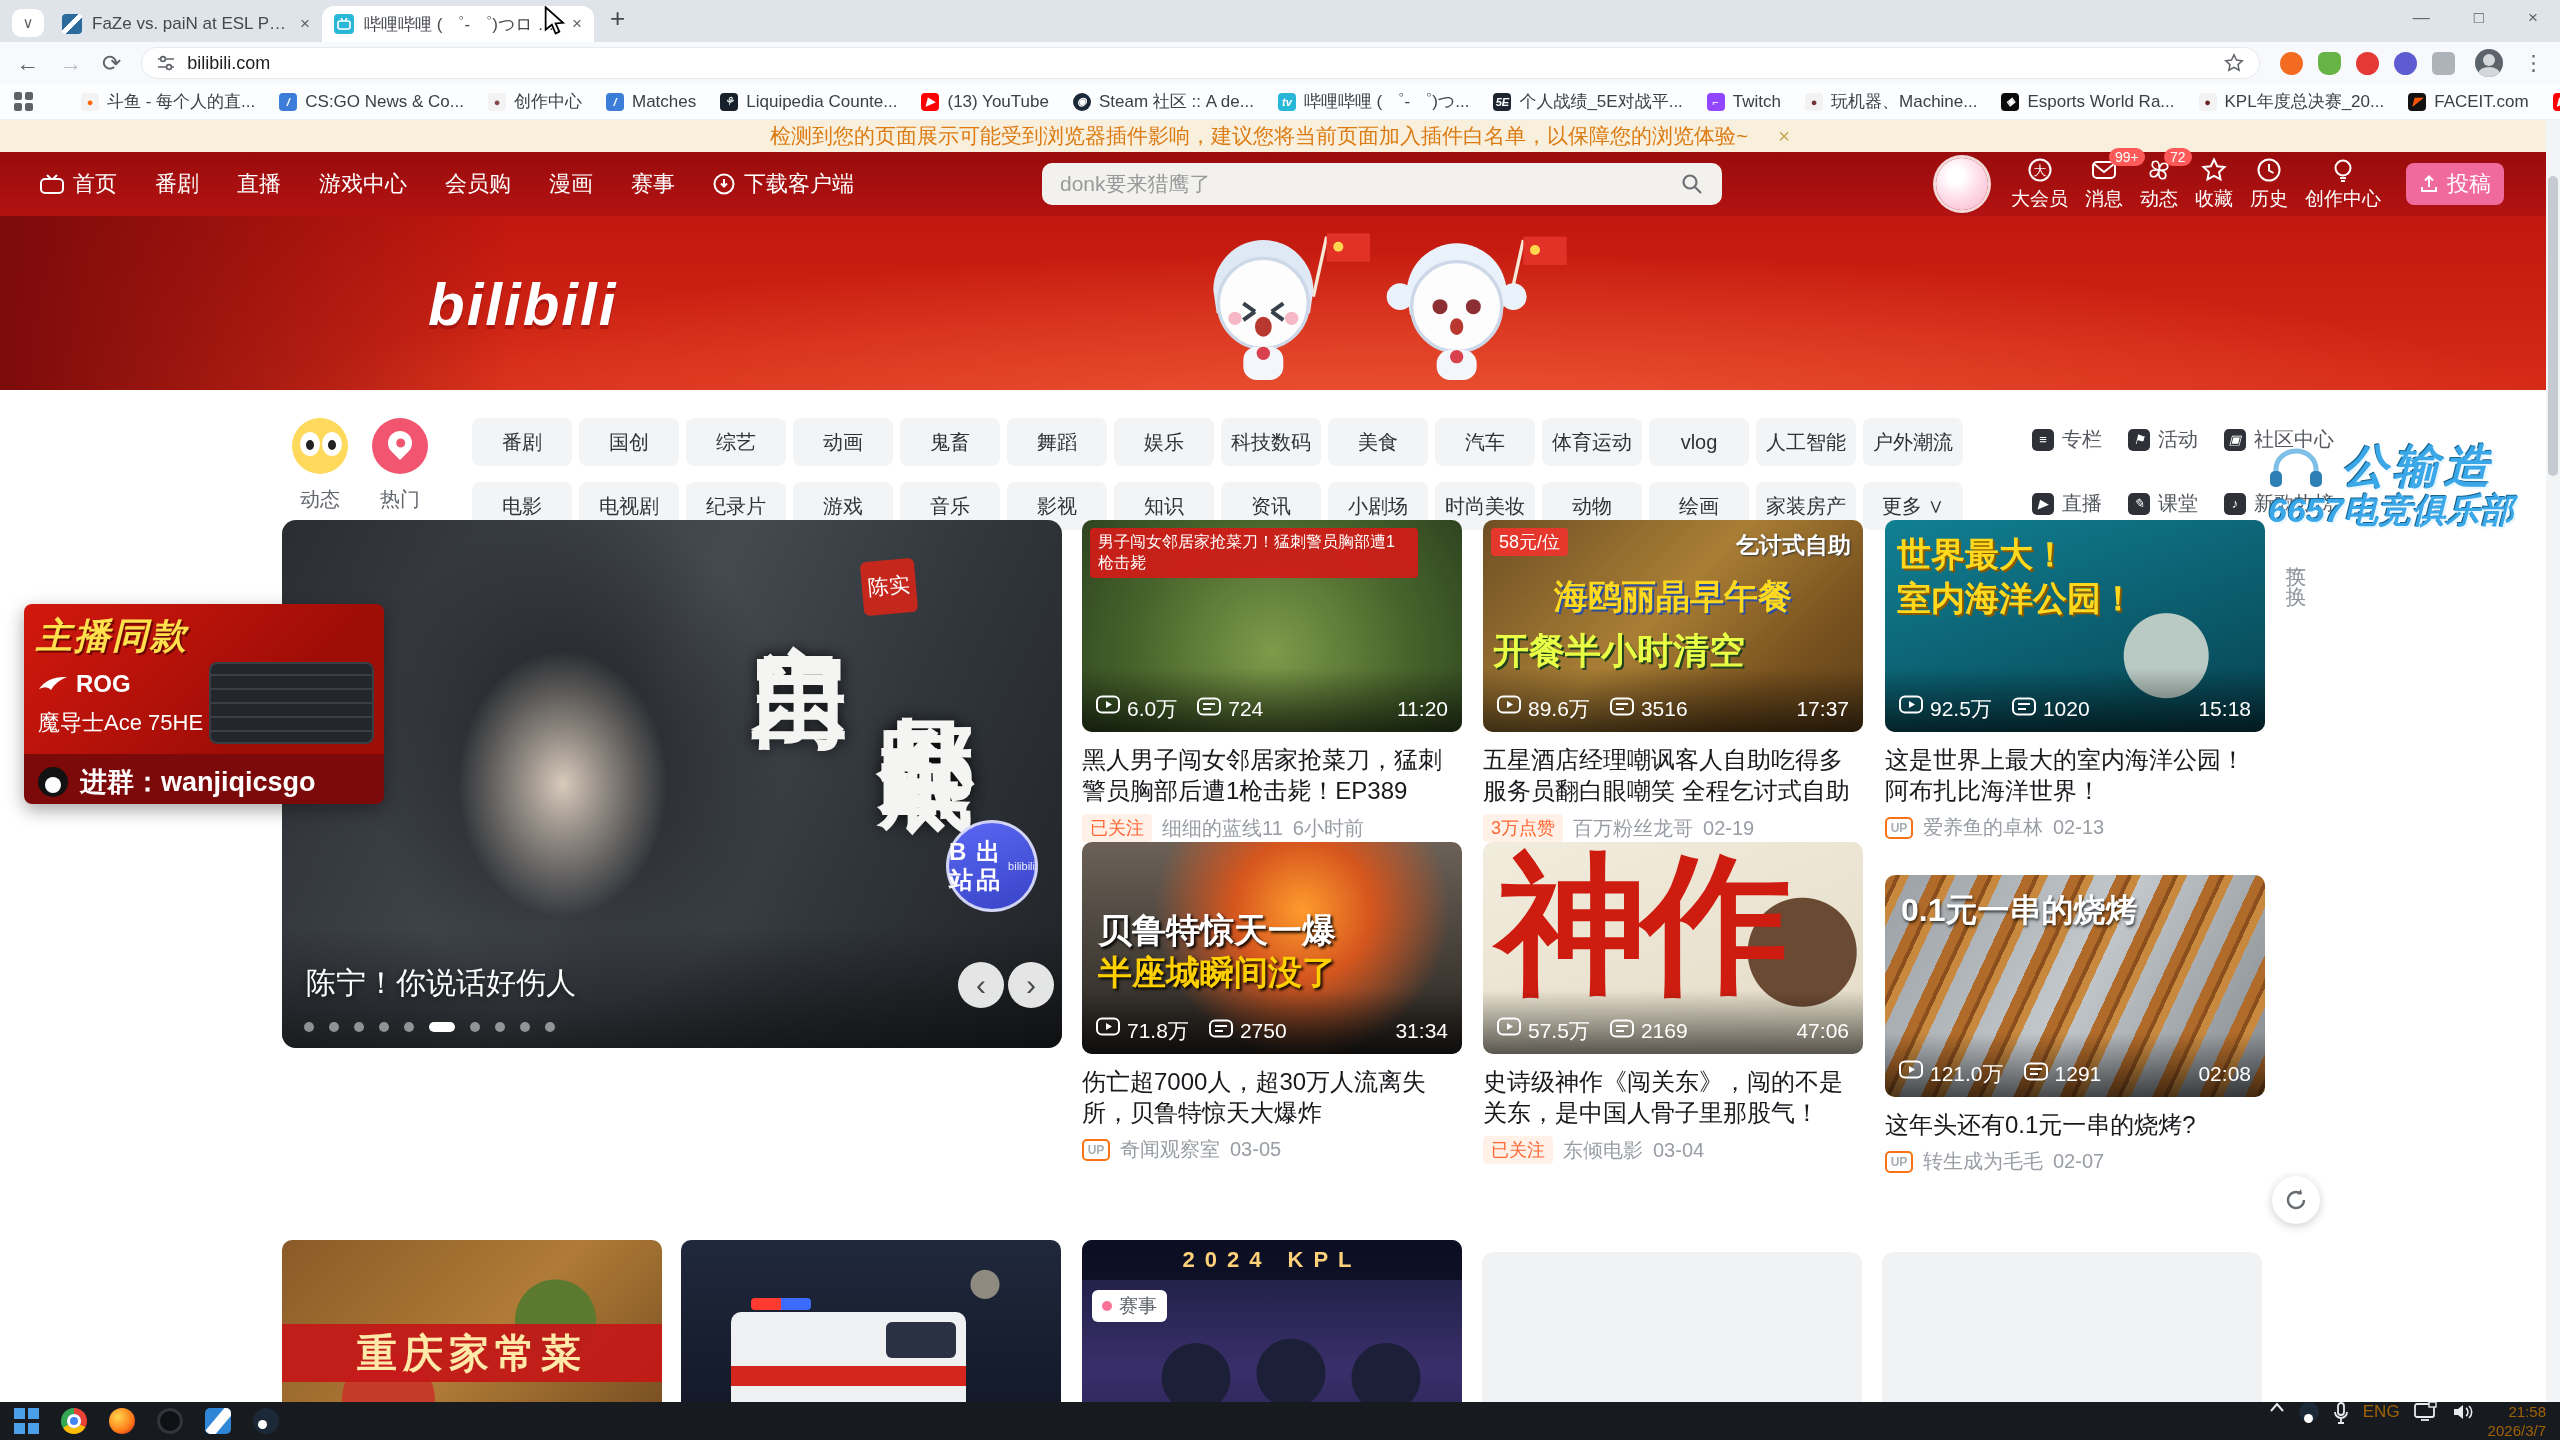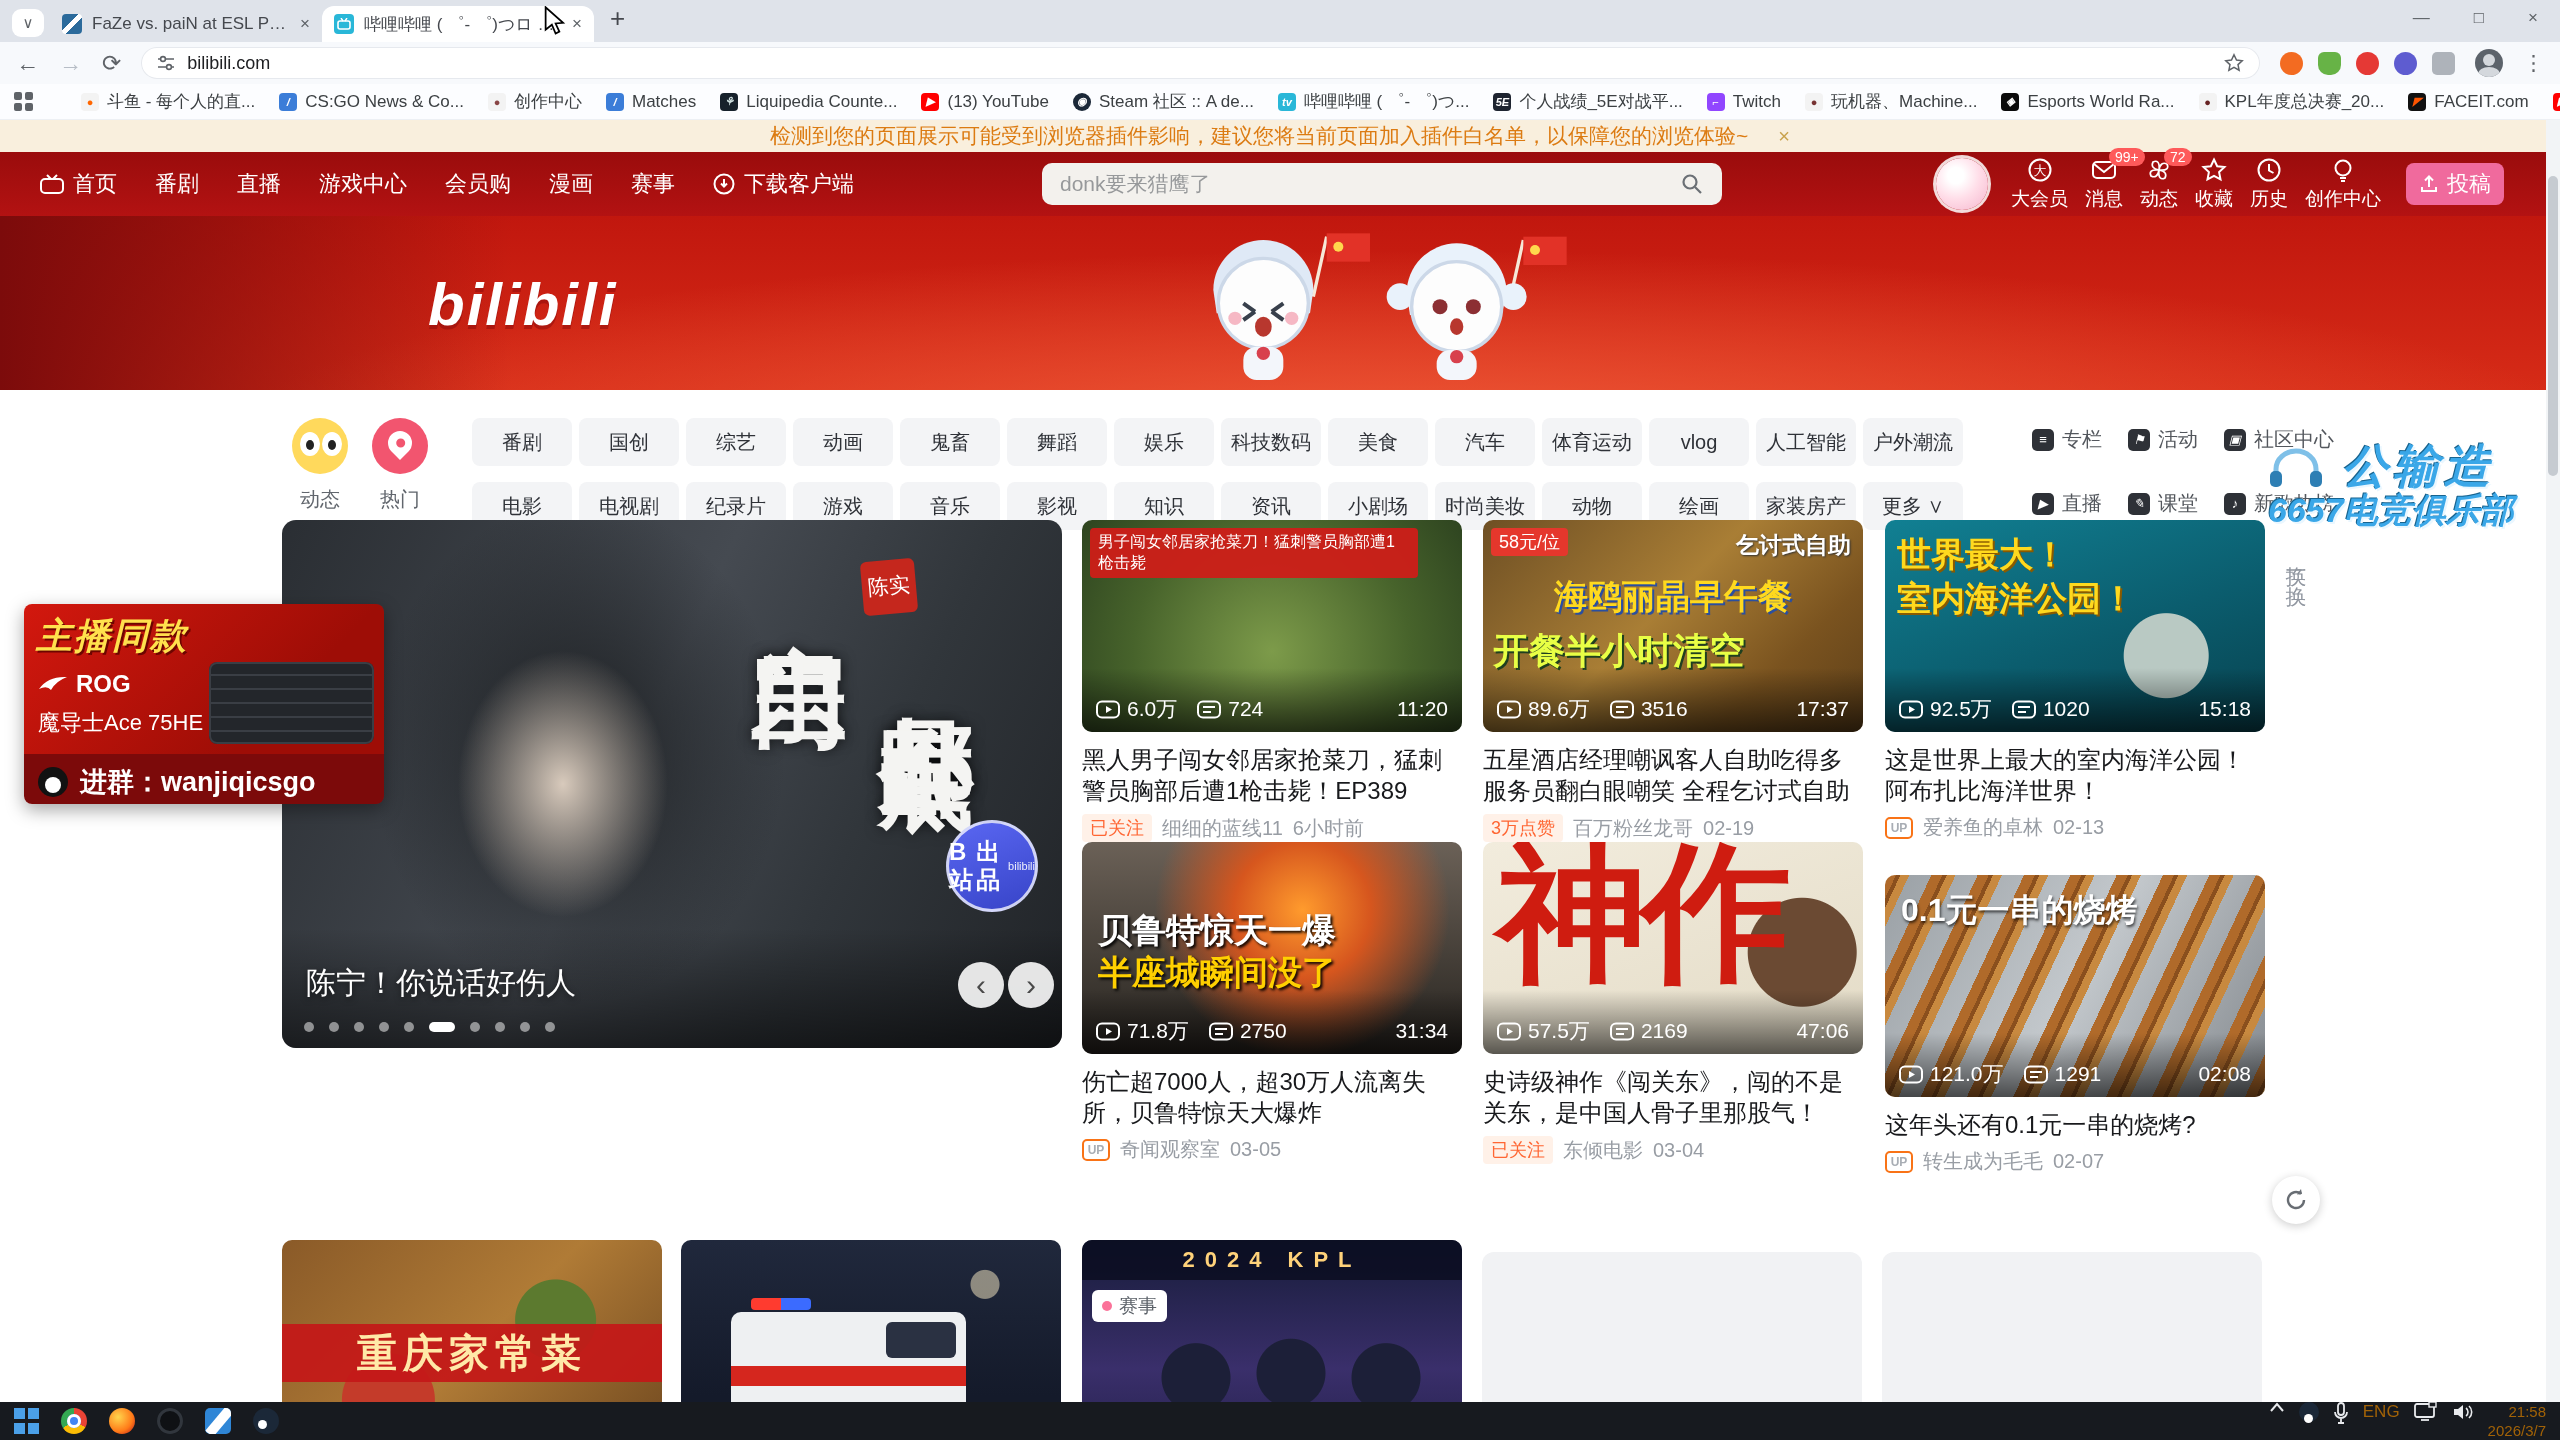--- a/index.html
+++ b/index.html
@@ -95,21 +95,21 @@
 .hd{width:10px;height:10px;border-radius:50%;background:rgba(255,255,255,.5)}
 .hd.on{width:26px;border-radius:6px;background:#fff}
 .harr{position:absolute;bottom:40px;width:46px;height:46px;border-radius:50%;background:rgba(244,244,244,.93);color:#4a4a4a;font-size:30px;display:grid;place-items:center}
 .ha1{right:58px}.ha2{right:8px}
 
 
 .vcard{position:absolute;width:380px}
 .thumb{position:relative;width:380px;height:212px;border-radius:10px;overflow:hidden}
 .tgrad{position:absolute;left:0;right:0;bottom:0;height:64px;background:linear-gradient(rgba(0,0,0,0),rgba(0,0,0,.62))}
 .tstats{position:absolute;left:0;right:0;bottom:0;display:flex;align-items:center;gap:20px;padding:0 14px 9px;color:#fff;font-size:21px}
-.st{display:flex;align-items:center;gap:7px}
+.st{display:flex;align-items:flex-start;gap:7px}
 .dur{margin-left:auto}
 .vtitle{margin-top:12px;font-size:24px;line-height:31px;color:#18191c;max-height:62px;overflow:hidden}
 .vmeta{margin-top:8px;display:flex;align-items:center;gap:10px;font-size:20px;color:#989da4}
 .vbadge{background:#fff1e8;color:#ff6633;font-size:18px;padding:2px 8px;border-radius:4px}
 .vbadge:empty{display:none}
 .upic{width:28px;height:22px;border:2px solid #f97316;border-radius:5px;color:#a8adb4;font-size:12px;font-weight:bold;display:grid;place-items:center;flex:none}
 .t1{background:radial-gradient(circle at 50% 62%,#7d9b4a,#47632b 60%,#2e4420)}
 .t2{background:linear-gradient(135deg,#6e4f24,#a97e35 45%,#7a531f 75%,#5d3f19)}
 .t3{background:radial-gradient(circle at 74% 64%,#b9c9c3 0 42px,rgba(185,201,195,0) 43px),linear-gradient(160deg,#118093,#0b5d6e 55%,#07424f)}
 .t4{background:radial-gradient(circle at 58% 32%,#ff9b2d,#d6561e 26%,rgba(214,86,30,0) 56%),linear-gradient(180deg,#6b6157,#3a352f 70%,#26221e)}
@@ -118,21 +118,21 @@
 .capstrip{position:absolute;top:8px;left:8px;right:44px;background:rgba(206,30,24,.95);color:#fff;font-size:16px;line-height:1.3;padding:4px 8px;border-radius:4px}
 .ttag{position:absolute;top:8px;left:8px;background:#e5372c;color:#fff;font-size:18px;padding:2px 8px;border-radius:4px}
 .cap{position:absolute;font-weight:bold;white-space:nowrap}
 .t2 .ca{top:10px;right:12px;color:#fff;font-size:23px;text-shadow:1px 1px 2px #333}
 .t2 .cb{top:54px;left:50%;transform:translateX(-50%);color:#ffd91e;font-size:34px;text-shadow:2px 2px 0 #2a4fa0}
 .t2 .cc{bottom:56px;left:10px;color:#e8ff45;font-size:36px;text-shadow:2px 2px 0 #1f401f}
 .t3 .ca{top:12px;left:12px;color:#ffd91e;font-size:34px;text-shadow:2px 2px 0 #8a5a00}
 .t3 .cb{top:56px;left:12px;color:#ffd91e;font-size:34px;text-shadow:2px 2px 0 #8a5a00}
 .t4 .ca{left:16px;bottom:100px;color:#fff;font-size:34px;text-shadow:2px 2px 3px #000}
 .t4 .cb{left:16px;bottom:58px;color:#ffd000;font-size:34px;text-shadow:2px 2px 3px #000}
-.t5 .ca{left:14px;top:0px;color:#cf1c10;font-size:150px;font-family:Liberation Mono, monospace;line-height:1.1;letter-spacing:-6px}
+.t5 .ca{left:14px;top:0px;color:#cf1c10;font-size:150px;font-family:Liberation Sans, sans-serif;line-height:1.1;letter-spacing:-6px}
 .t6 .ca{top:14px;left:16px;color:#fff;font-size:32px;text-shadow:1px 2px 3px rgba(0,0,0,.7)}
 .swap{position:absolute;left:2282px;top:430px;writing-mode:vertical-rl;font-size:21px;color:#9096a0;letter-spacing:10px}
 .refresh{position:absolute;left:2272px;top:1056px;width:48px;height:48px;border-radius:50%;background:#fff;box-shadow:0 2px 10px rgba(0,0,0,.2);display:grid;place-items:center;color:#686d73}
 
 
 .ad{position:absolute;left:24px;top:484px;width:360px;height:200px;border-radius:8px;overflow:hidden;box-shadow:0 6px 18px rgba(0,0,0,.35);z-index:6}
 .adm{position:relative;height:150px;background:linear-gradient(135deg,#d3180e,#9e0d06 70%)}
 .adtag{position:absolute;left:12px;top:8px;font-size:36px;font-weight:bold;font-style:italic;color:#ffe14d;text-shadow:2px 2px 0 #6d0500;letter-spacing:2px}
 .adrog{position:absolute;left:14px;top:66px;color:#fff;font-size:24px;font-weight:bold;display:flex;align-items:center;gap:8px}
 .adprod{position:absolute;left:14px;top:104px;color:#fff;font-size:22px}

